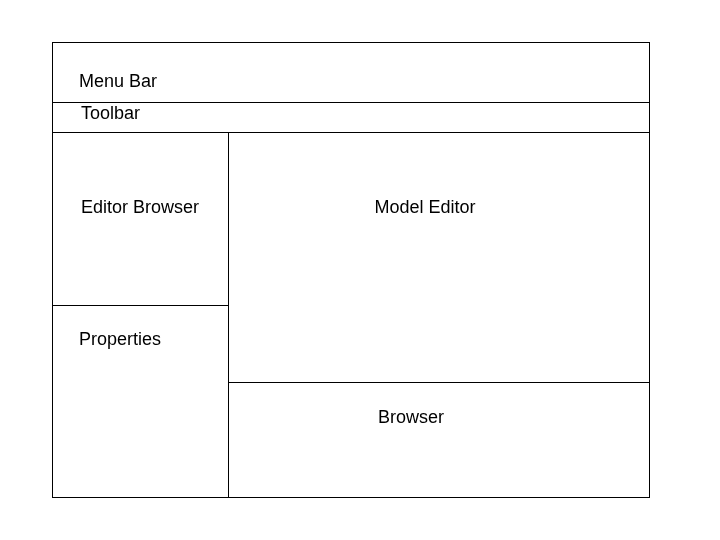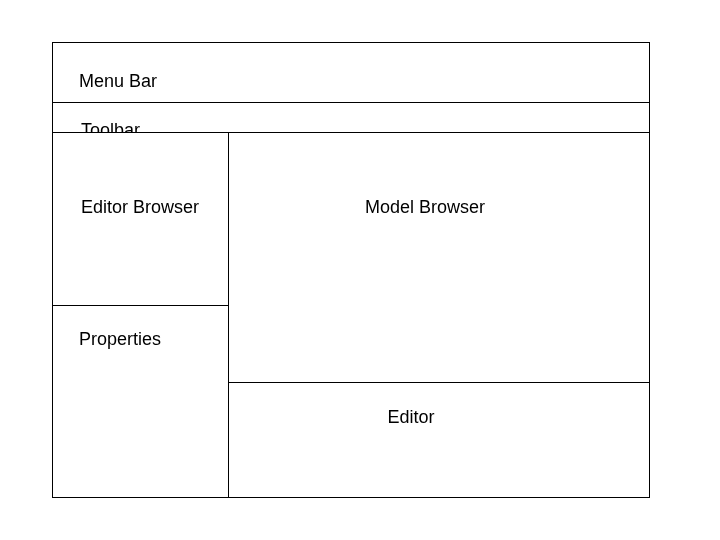--- a/index.html
+++ b/index.html
@@ -60,21 +60,21 @@
   }
   .region-console {
     left: 176px; top: 340px;
     width: 420px; height: 114px;
   }
   .label {
     position: absolute;
     white-space: nowrap;
   }
   .region-menu-bar .label      { left: 26px; top: 28px; }
-  .region-toolbar .label       { left: 28px; top: 17px; }
+  .region-toolbar .label       { left: 28px; top: 0; }
   .region-model-browser .label { left: 0; right: 1px; top: 64px; text-align: center; }
   .region-properties .label    { left: 26px; top: 23px; }
   .region-model-editor .label  { left: 0; right: 28px; top: 64px; text-align: center; }
   .region-console .label       { left: 0; right: 56px; top: 24px; text-align: center; }
 </style>
 </head>
 <body>
 
 <div class="wireframe">
 
@@ -88,20 +88,20 @@
 
   <div class="region region-model-browser">
     <span class="label">Editor Browser</span>
   </div>
 
   <div class="region region-properties">
     <span class="label">Properties</span>
   </div>
 
   <div class="region region-model-editor">
-    <span class="label">Model Browser</span>
+    <span class="label">Model Editor</span>
   </div>
 
   <div class="region region-console">
-    <span class="label">Editor</span>
+    <span class="label">Browser</span>
   </div>
 
 </div>
 
 </body></html>

